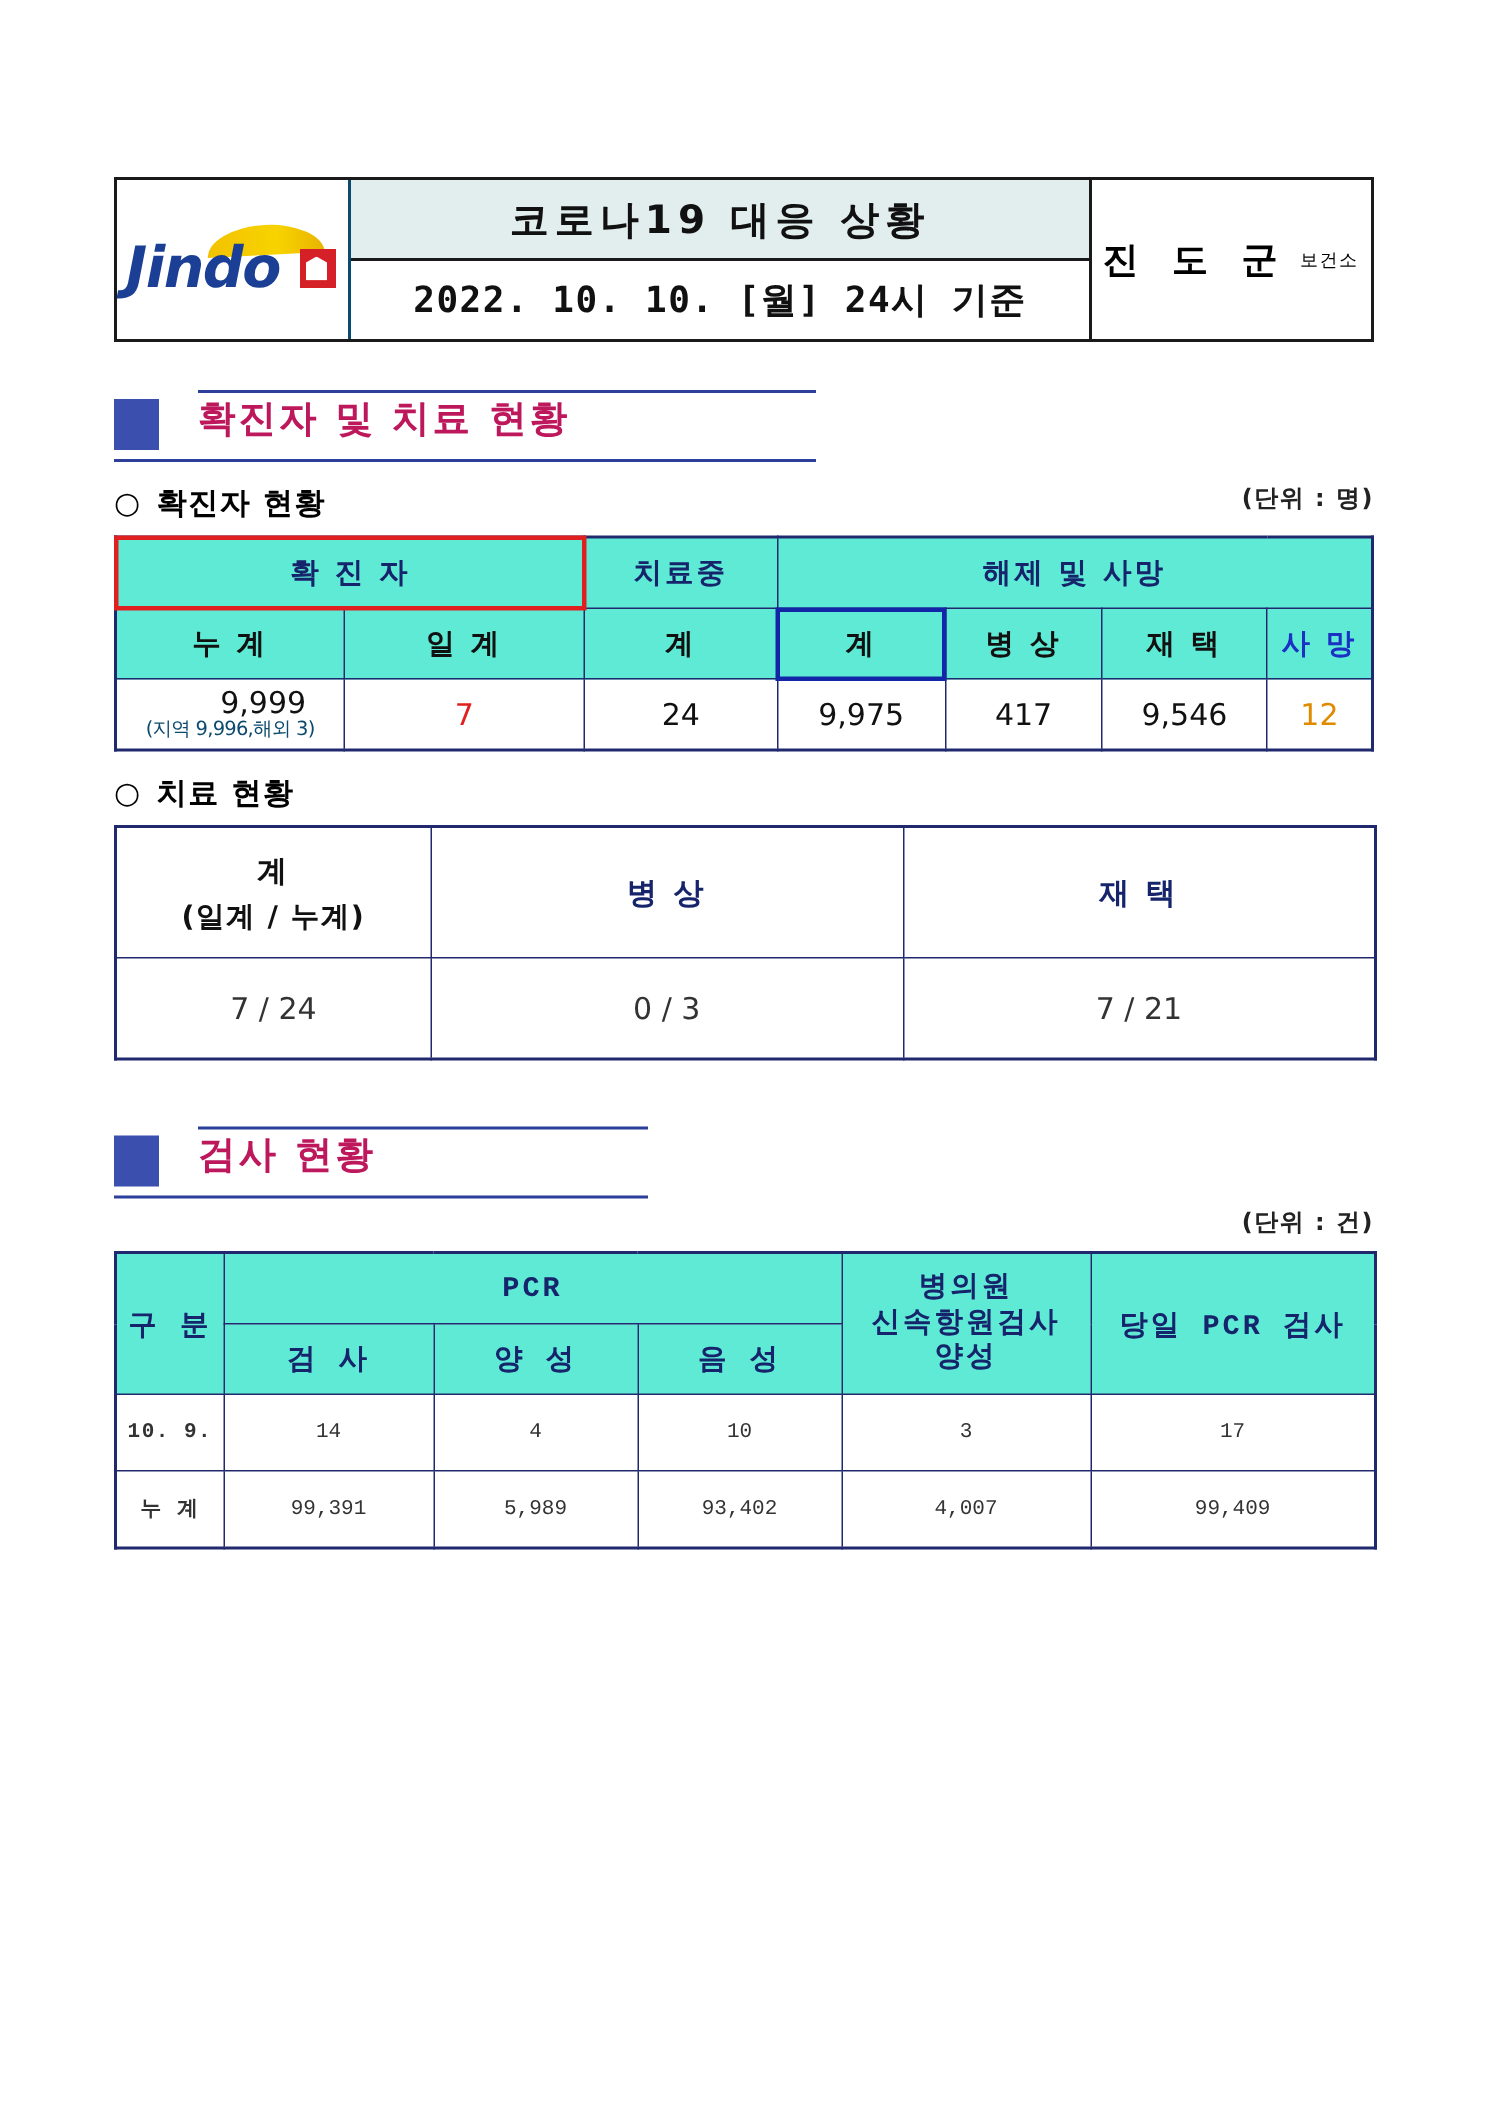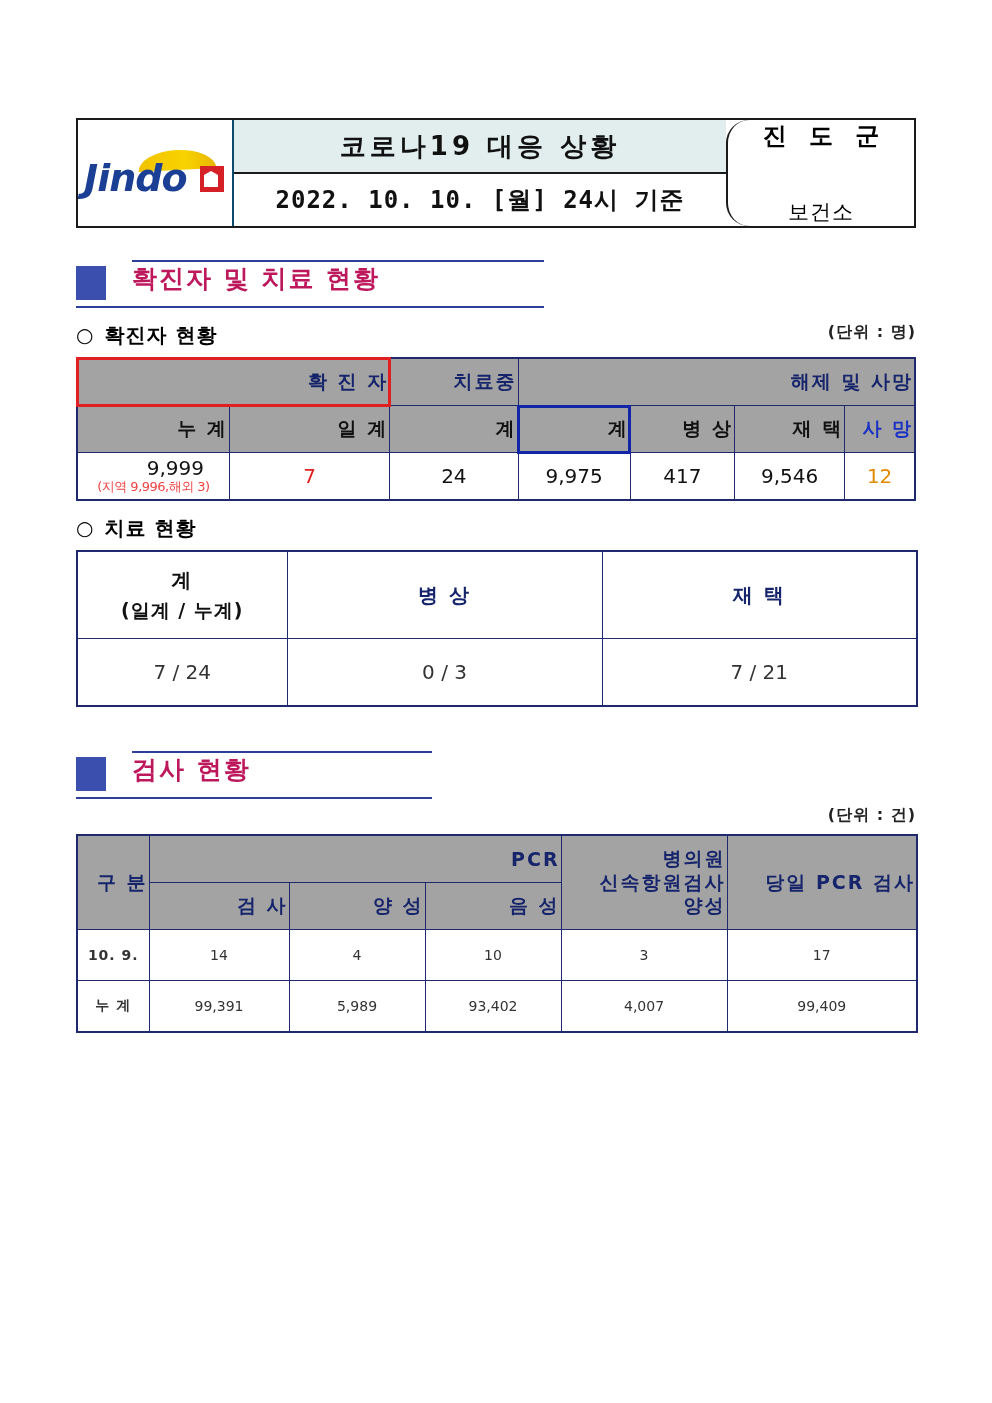--- a/index.html
+++ b/index.html
@@ -109,36 +109,35 @@
     font-family: "DejaVu Sans Mono", monospace;
     font-size: 24px;
     font-weight: bold;
     letter-spacing: 1px;
     color: #111111;
   }
   .header-org {
     width: 186px;
     border-left: 2px solid #1a1a1a;
     display: flex;
-    flex-direction: column;
+    flex-direction: row;
     align-items: center;
-    justify-content: space-between;
+    justify-content: flex-start;
     gap: 8px;
-    border-radius: 23px;
   }
   .header-org-name {
     font-family: "DejaVu Sans", sans-serif;
     font-size: 24px;
     font-weight: bold;
     letter-spacing: 7px;
     padding-left: 7px;
   }
   .header-org-sub {
     font-family: Liberation Mono, monospace;
-    font-size: 21px;
+    font-size: 12px;
     letter-spacing: 1px;
   }
 
   
   .section-head {
     margin-top: 32px;
     position: relative;
     height: 48px;
   }
   .section-head .bar {
@@ -203,46 +202,45 @@
     table-layout: fixed;
   }
   td, th {
     border: 1px solid #20286e;
     text-align: center;
     font-family: "DejaVu Sans", sans-serif;
     font-weight: normal;
     color: #111111;
   }
   .t-head {
-    background: #a3a3a3;
+    background: #5eead4;
     font-weight: bold;
     font-size: 19px;
     letter-spacing: 2px;
     color: #16246b;
-    text-align: right;
   }
   .t-head.black { color: #111111; }
 
   
   #table-confirmed {
     width: 840px;
     margin-top: 8px;
     border: 2px solid #20286e;
   }
   #table-confirmed td { height: 44px; font-size: 19px; }
   #table-confirmed .val { font-size: 20px; margin-left: 44px; }
   .red { color: #e02020; }
   .blue { color: #1a31c4; }
   .orange { color: #e08a00; }
   .cell-total {
     line-height: 1.15;
   }
   .cell-total .small {
     font-size: 13px;
-    color: #ef4444;
+    color: #0c4a6e;
     letter-spacing: -0.5px;
   }
   .ol-red { outline: 3px solid #e02020; outline-offset: -2px; }
   .ol-blue { outline: 3px solid #1426a8; outline-offset: -2px; }
 
   
   #table-treatment {
     width: 840px;
     margin-top: 8px;
     border: 2px solid #20286e;
@@ -264,21 +262,21 @@
   }
   #table-treatment .th2.dark { color: #111111; }
   #table-treatment .data td { height: 64px; color: #333333; }
 
   
   #table-test {
     width: 840px;
     margin-top: 8px;
     border: 2px solid #20286e;
   }
-  #table-test td { font-size: 19px; }
+  #table-test td { font-size: 19px; font-family: Liberation Mono, monospace; }
   #table-test .t-head { height: 44px; }
   #table-test .data td { height: 48px; font-size: 14px; color: #333333; margin-top: 22px; }
   #table-test .lbl { font-weight: bold; color: #111111; letter-spacing: 1px; }
 </style>
 </head>
 <body>
 
 <div class="page">
 
   <div class="header">

